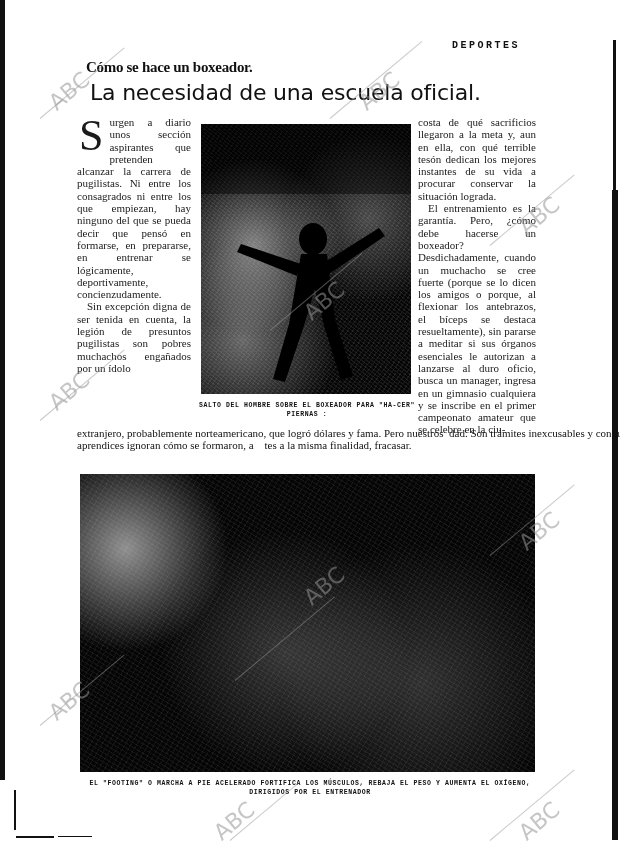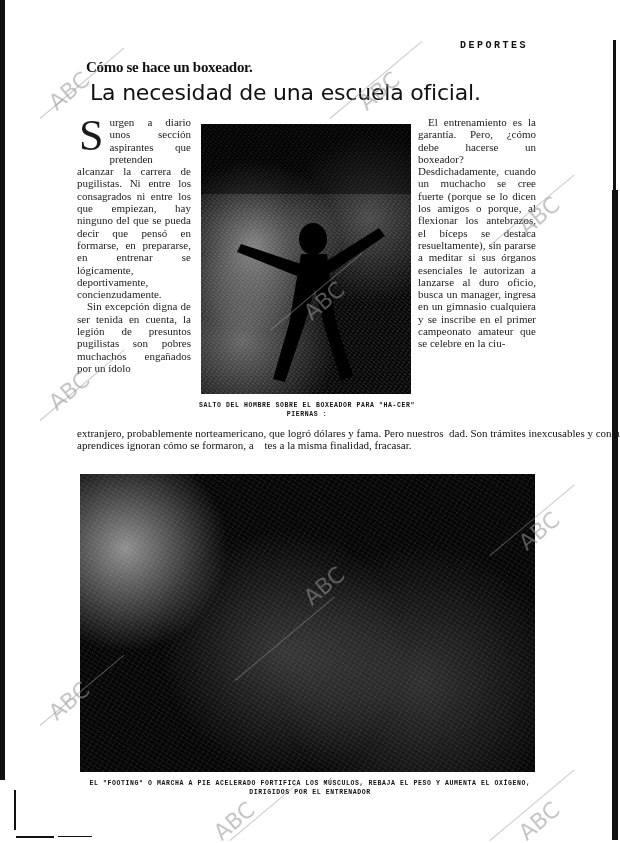--- a/index.html
+++ b/index.html
@@ -1,21 +1,21 @@
 <!DOCTYPE html>
 <html><head>
 <meta charset="utf-8">
 <style>
   html, body { margin:0; padding:0; background:#ffffff; }
   body { width:620px; height:843px; position:relative; overflow:hidden; font-family:"Liberation Serif", serif; color:#111; }
   .edge-left { position:absolute; left:0; top:0; width:5px; height:780px; background:#111; }
   .edge-left2 { position:absolute; left:14px; top:790px; width:2px; height:40px; background:#111; }
   .edge-right { position:absolute; right:4px; top:40px; width:3px; height:800px; background:#111; }
   .edge-right-thick { position:absolute; right:2px; top:190px; width:6px; height:650px; background:#111; }
-  .section-label { position:absolute; left:452px; top:40px; font-family:"Liberation Mono", monospace; font-size:10px; letter-spacing:2.5px; font-weight:bold;margin-left:8px; }
+  .section-label { position:absolute; left:452px; top:40px; font-family:"Liberation Mono", monospace; font-size:10px; letter-spacing:2.5px; font-weight:bold; }
   .kicker { position:absolute; left:86px; top:59px; font-family:Liberation Serif, serif; font-size:15px; font-weight:bold; letter-spacing:-0.3px; }
   .headline { position:absolute; left:90px; top:80px; font-family:"DejaVu Sans", sans-serif; font-size:22px; letter-spacing:-0.2px; font-weight:500; white-space:nowrap; }
   .col { position:absolute; font-family:"Liberation Serif", serif; font-size:11px; line-height:12.3px; text-align:justify; color:#1a1a1a; }
   .col p { margin:0; text-indent:10px; }
   .col p.first { text-indent:0; }
   .dropcap { float:left; font-size:44px; line-height:36px; margin:2px 6px 0 2px; font-family:"Liberation Serif", serif; }
   .col-left { left:77px; top:116px; width:114px; }
   .col-right { left:418px; top:116px; width:118px; }
   .bottom-run { position:absolute; left:77px; top:427px; width:460px; font-size:11px; line-height:12.3px; text-align:justify; }
   .bottom-run .line { display:block; white-space:nowrap; }
@@ -69,20 +69,21 @@
     <ellipse cx="112" cy="115" rx="14" ry="16" fill="#000"></ellipse>
     <path d="M100 130 L88 200 L72 255 L84 258 L102 205 L114 165 L124 205 L140 256 L152 252 L134 195 L126 130 Z" fill="#000"></path>
     <path d="M100 140 L40 120 L36 128 L96 152 Z" fill="#000"></path>
     <path d="M124 138 L178 104 L184 112 L128 150 Z" fill="#000"></path>
     <rect x="0" y="0" width="210" height="70" fill="rgba(0,0,0,.45)"></rect>
   </svg>
 </div>
 <div class="caption caption-1">SALTO DEL HOMBRE SOBRE EL BOXEADOR PARA "HA-CER" PIERNAS :</div>
 
 <div class="col col-right">
+  <p class="first">costa de qué sacrificios llegaron a la meta y, aun en ella, con qué terrible tesón dedican los mejores instantes de su vida a procurar conservar la situación lograda.</p>
   <p>El entrenamiento es la garantía. Pero, ¿cómo debe hacerse un boxeador? Desdichadamente, cuando un muchacho se cree fuerte (porque se lo dicen los amigos o porque, al flexionar los antebrazos, el bíceps se destaca resueltamente), sin pararse a meditar si sus órganos esenciales le autorizan a lanzarse al duro oficio, busca un manager, ingresa en un gimnasio cualquiera y se inscribe en el primer campeonato amateur que se celebre en la ciu-</p>
 </div>
 
 <div class="bottom-run">
   <span class="line" style="white-space:pre;">extranjero, probablemente norteamericano, que logró dólares y fama. Pero nuestros  dad. Son trámites inexcusables y conducen-</span>
   <span class="line" style="white-space:pre;">aprendices ignoran cómo se formaron, a    tes a la misma finalidad, fracasar.</span>
 </div>
 
 <div class="photo photo-2">
   <div class="noise-2"></div>

